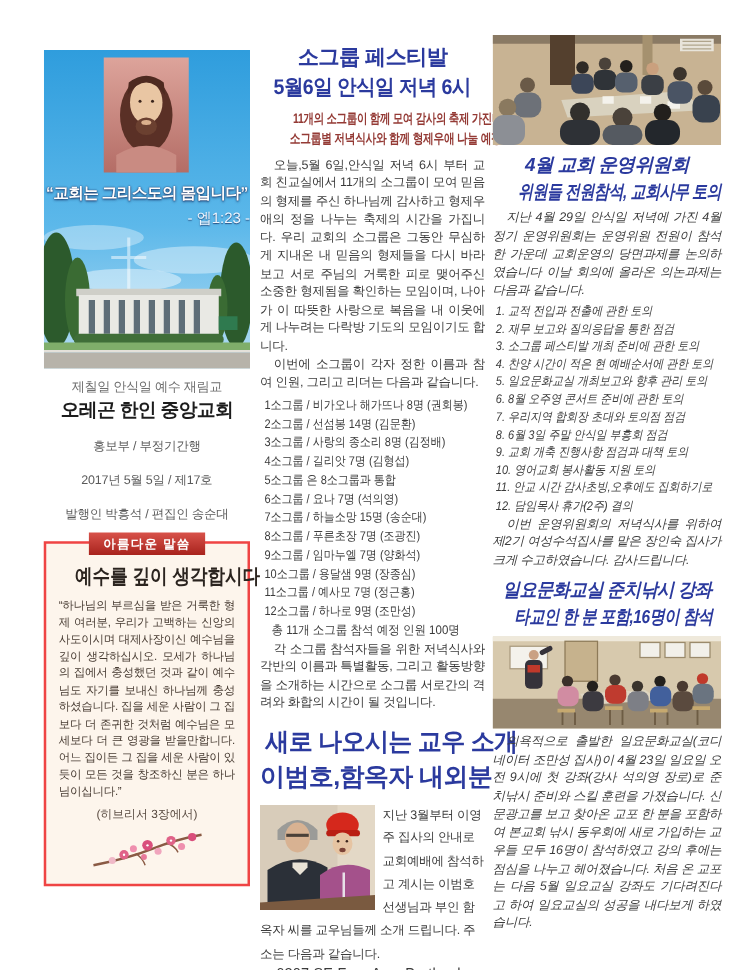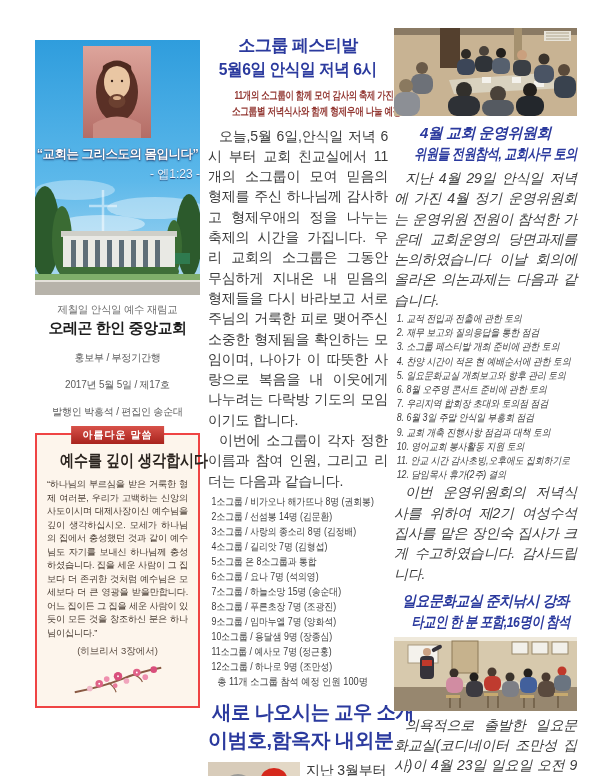--- a/index.html
+++ b/index.html
@@ -46,21 +46,21 @@
   .blossom-wrap { text-align: center; margin-top: 6px; }
 
   
   .h-blue { color: #2b3a9e; font-weight: 800; text-align: center; }
   .h-red  { color: #943a35; font-weight: bold; text-align: center; }
   .squeeze { display: inline-block; white-space: nowrap; transform: scaleX(var(--sx,1)); transform-origin: center top; }
 
   
   .mid-title { font-size: 17px; line-height: 1.4; letter-spacing: -0.5px; }
   .mid-sub { font-size: 11px; line-height: 1.5; margin-top: 5px; letter-spacing: -0.3px; }
-  .body-txt { font-size: 14px; line-height: 1.45; text-align: justify; color: #3b3b3b; letter-spacing: -0.2px; }
+  .body-txt { font-size: 10px; line-height: 1.45; text-align: justify; color: #3b3b3b; letter-spacing: -0.2px; }
   .indent { text-indent: 11px; }
   .mt4 { margin-top: 4px; } .mt6 { margin-top: 6px; } .mt8 { margin-top: 8px; }
   .group-list { margin-top: 3px; }
   .group-line { font-size: 10px; line-height: 1.5; color: #3b3b3b; white-space: nowrap;
     transform: scaleX(.88); transform-origin: left center; padding-left: 4px; }
   .total-line { font-size: 10px; line-height: 1.55; white-space: nowrap; transform: scaleX(.92);
     transform-origin: left center; padding-left: 10px; color: #3b3b3b; }
   .newcomer-title { font-size: 20px; line-height: 1.4; margin-top: 9px; letter-spacing: -0.5px; }
   .newcomer-body { margin-top: 6px; }
   .float-img { float: left; width: 92px; height: 84px; margin: 2px 6px 2px 0; }
@@ -198,20 +198,21 @@
         <div class="group-line">6소그룹 / 요나 7명 (석의영)</div>
         <div class="group-line">7소그룹 / 하늘소망 15명 (송순대)</div>
         <div class="group-line">8소그룹 / 푸른초장 7명 (조광진)</div>
         <div class="group-line">9소그룹 / 임마누엘 7명 (양화석)</div>
         <div class="group-line">10소그룹 / 용달샘 9명 (장종심)</div>
         <div class="group-line">11소그룹 / 예사모 7명 (정근홍)</div>
         <div class="group-line">12소그룹 / 하나로 9명 (조만성)</div>
       </div>
     <div class="total-line">총 11개 소그룹 참석 예정 인원 100명</div>
 
+    <div class="body-txt indent">각 소그룹 참석자들을 위한 저녁식사와 각반의 이름과 특별활동, 그리고 활동방향을 소개하는 시간으로 소그룹 서로간의 격려와 화합의 시간이 될 것입니다.</div>
 
     <div class="h-blue newcomer-title">
       <span class="squeeze" style="--sx:.96">새로 나오시는 교우 소개</span><br>
       <span class="squeeze">이범호,함옥자 내외분</span>
     </div>
 
     <div class="newcomer-body">
       <div class="float-img">
         <svg viewBox="0 0 92 84" width="92" height="84">
           <rect width="92" height="84" fill="#d8ccba"></rect>

